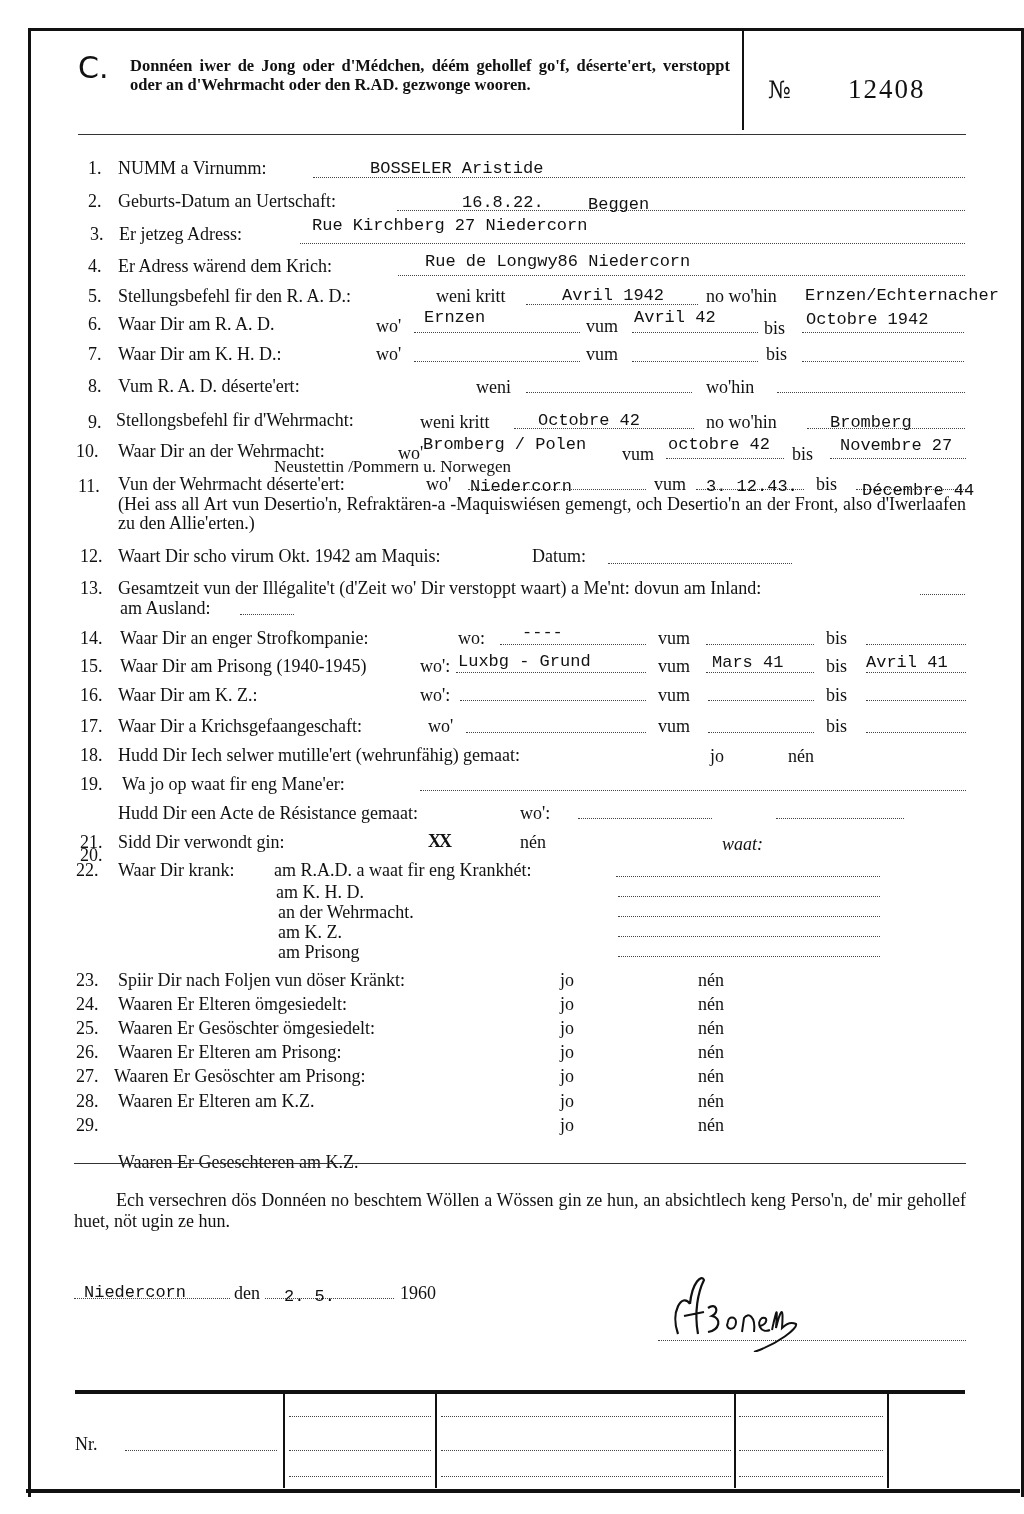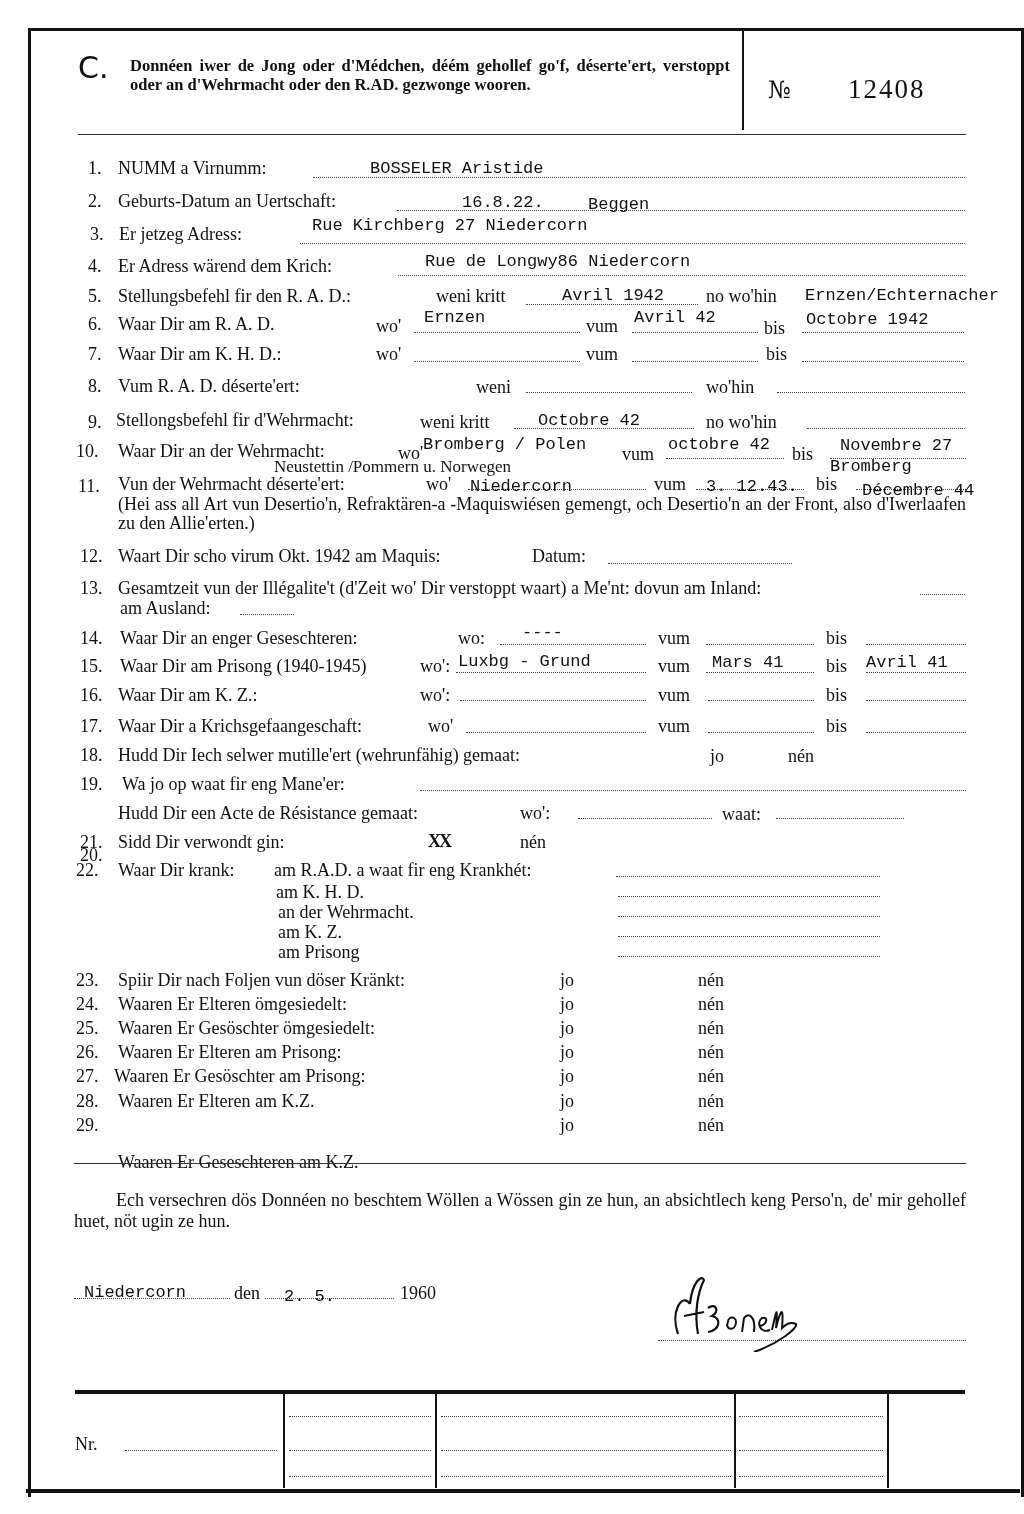--- a/index.html
+++ b/index.html
@@ -97,21 +97,21 @@
 <span class="row" style="left:706px;top:377px;">wo'hin</span>
 <div class="dots" style="left:777px;top:392px;width:188px;"></div>
 
 <span class="num" style="left:88px;top:412px;">9.</span>
 <span class="row" style="left:116px;top:410px;">Stellongsbefehl fir d'Wehrmacht:</span>
 <span class="row" style="left:420px;top:412px;">weni kritt</span>
 <div class="dots" style="left:514px;top:428px;width:180px;"></div>
 <span class="tw" style="left:538px;top:412px;">Octobre 42</span>
 <span class="row" style="left:706px;top:412px;">no wo'hin</span>
 <div class="dots" style="left:807px;top:428px;width:158px;"></div>
-<span class="tw" style="left:830px;top:414px;margin-top:44px;">Bromberg</span>
+<span class="tw" style="left:830px;top:414px;">Bromberg</span>
 
 <span class="num" style="left:76px;top:441px;">10.</span>
 <span class="row" style="left:118px;top:441px;">Waar Dir an der Wehrmacht:</span>
 <span class="row" style="left:398px;top:443px;">wo'</span>
 <span class="tw" style="left:423px;top:436px;">Bromberg / Polen</span>
 <span class="tw" style="left:274px;top:458px;font-family:Liberation Serif, serif;">Neustettin /Pommern u. Norwegen</span>
 <span class="row" style="left:622px;top:444px;">vum</span>
 <div class="dots" style="left:666px;top:458px;width:118px;"></div>
 <span class="tw" style="left:668px;top:436px;">octobre 42</span>
 <span class="row" style="left:792px;top:444px;">bis</span>
@@ -136,21 +136,21 @@
 <span class="row" style="left:532px;top:546px;">Datum:</span>
 <div class="dots" style="left:608px;top:563px;width:184px;"></div>
 
 <span class="num" style="left:80px;top:578px;">13.</span>
 <span class="row" style="left:118px;top:578px;">Gesamtzeit vun der Illégalite't (d'Zeit wo' Dir verstoppt waart) a Me'nt: dovun am Inland:</span>
 <div class="dots" style="left:920px;top:594px;width:45px;"></div>
 <span class="row" style="left:120px;top:598px;">am Ausland:</span>
 <div class="dots" style="left:240px;top:614px;width:54px;"></div>
 
 <span class="num" style="left:80px;top:628px;">14.</span>
-<span class="row" style="left:120px;top:628px;">Waar Dir an enger Geseschteren:</span>
+<span class="row" style="left:120px;top:628px;">Waar Dir an enger Strofkompanie:</span>
 <span class="row" style="left:458px;top:628px;">wo:</span>
 <div class="dots" style="left:500px;top:644px;width:146px;"></div>
 <span class="tw" style="left:522px;top:624px;">----</span>
 <span class="row" style="left:658px;top:628px;">vum</span>
 <div class="dots" style="left:706px;top:644px;width:108px;"></div>
 <span class="row" style="left:826px;top:628px;">bis</span>
 <div class="dots" style="left:866px;top:644px;width:100px;"></div>
 
 <span class="num" style="left:80px;top:656px;">15.</span>
 <span class="row" style="left:120px;top:656px;">Waar Dir am Prisong (1940-1945)</span>
@@ -188,21 +188,21 @@
 <span class="jn" style="left:788px;top:746px;">nén</span>
 
 <span class="num" style="left:80px;top:774px;">19.</span>
 <span class="row" style="left:122px;top:774px;">Wa jo op waat fir eng Mane'er:</span>
 <div class="dots" style="left:420px;top:790px;width:546px;"></div>
 
 <span class="num" style="left:80px;top:845px;font-family:Liberation Serif, serif;">20.</span>
 <span class="row" style="left:118px;top:803px;">Hudd Dir een Acte de Résistance gemaat:</span>
 <span class="row" style="left:520px;top:803px;">wo':</span>
 <div class="dots" style="left:578px;top:818px;width:134px;"></div>
-<span class="row" style="left:722px;top:804px;">waat:</span>
+<span class="row" style="left:722px;top:834px;font-style:italic;">waat:</span>
 <div class="dots" style="left:776px;top:818px;width:128px;"></div>
 
 <span class="num" style="left:80px;top:832px;">21.</span>
 <span class="row" style="left:118px;top:832px;">Sidd Dir verwondt gin:</span>
 <span class="jn" style="left:428px;top:831px;font-weight:bold;letter-spacing:-2px;">XX</span>
 <span class="jn" style="left:520px;top:832px;">nén</span>
 
 <span class="num" style="left:76px;top:860px;">22.</span>
 <span class="row" style="left:118px;top:860px;">Waar Dir krank:</span>
 <span class="row" style="left:274px;top:860px;">am R.A.D. a waat fir eng Krankhét:</span>

